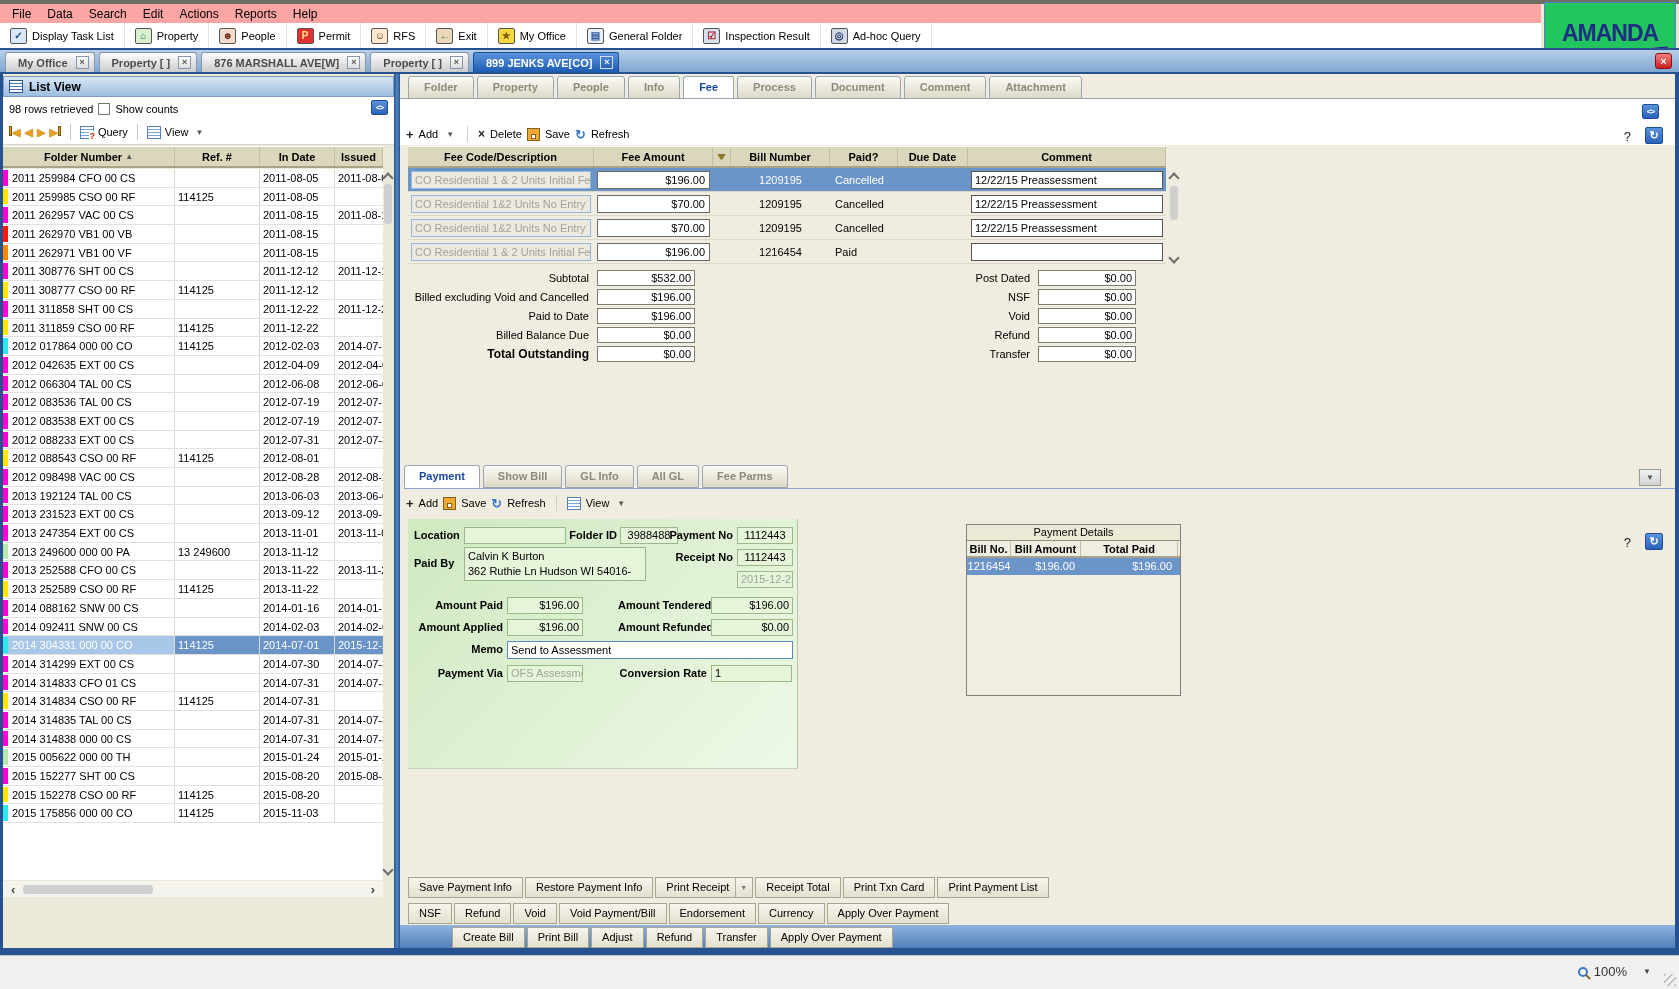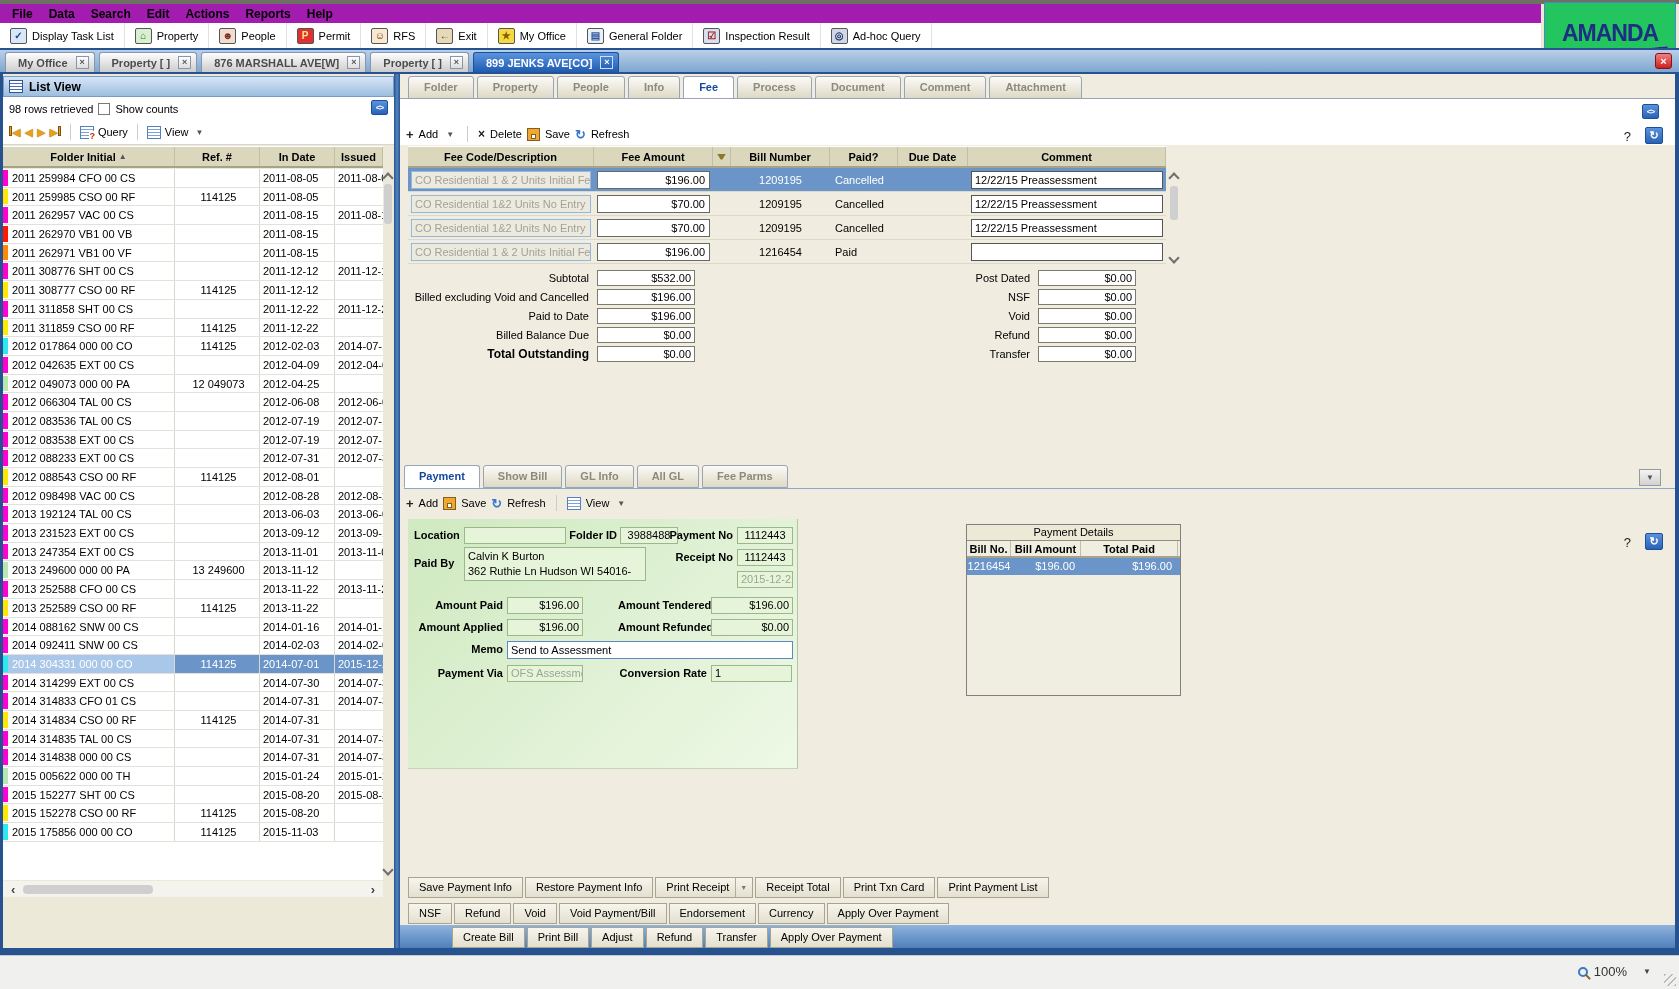--- a/index.html
+++ b/index.html
@@ -2,21 +2,21 @@
 <html><head>
 <meta charset="utf-8">
 <style>
   * { box-sizing: border-box; margin: 0; padding: 0; }
   html,body { width:1679px; height:989px; overflow:hidden; }
   body { font-family:"Liberation Sans", sans-serif; font-size:11px; color:#000; background:#ece9d8; }
   #screen { position:relative; width:1679px; height:989px; background:#ece9d8; }
 
   
   #top-edge { position:absolute; top:0; left:0; right:0; height:4px; background:#6e7064; }
-  #menubar { position:absolute; top:4px; left:0; right:138px; height:19px; background:#a21caf; display:flex; align-items:center; padding-left:4px;font-weight:bold; }
+  #menubar { position:absolute; top:4px; left:0; right:138px; height:19px; background:#fca5a5; display:flex; align-items:center; padding-left:4px; }
   .menu-item { padding:1px 8px; font-size:12px; cursor:default; }
   #toolbar { position:absolute; top:23px; left:0; right:138px; height:25px; background:#fff; display:flex; align-items:stretch; }
   .tb-item { display:flex; align-items:center; gap:5px; padding:0 10px; border-right:1px solid #e2e2e2; font-size:11px; }
   .tb-ic { display:inline-flex; width:17px; height:16px; border:1px solid #555; border-radius:2px; align-items:center; justify-content:center; font-size:10px; font-weight:bold; line-height:1; }
   #logo-box { position:absolute; top:2px; right:3px; width:132px; height:62px; background:#22c55e; border:1px solid #4a86c8; display:flex; align-items:center; justify-content:center; }
   #logo-text { font-size:23px; font-weight:bold; color:#1d2e83; letter-spacing:-1px; }
   #logo-doc { position:absolute; right:8px; bottom:3px; width:16px; height:13px; background:#cfe8c8; border:2px solid #1d2e83; transform:skewX(-12deg) rotate(-6deg); }
 
   
   #tabstrip { position:absolute; top:48px; left:0; right:0; height:26px; background:linear-gradient(#b9cfe8,#7fa7d1); border-top:2px solid #26538f; border-bottom:2px solid #26538f; display:flex; align-items:flex-end; padding-left:5px; gap:4px; }
@@ -47,21 +47,21 @@
   .mini-ic { width:14px; height:13px; border:1px solid #5580c0; background:linear-gradient(#fff 0 2px,#9cc 0); background:repeating-linear-gradient(#fff 0 2px,#7aa4d8 2px 3px); display:inline-block; position:relative; }
   .mini-ic.q::after { content:"?"; position:absolute; right:-2px; bottom:-3px; color:#d02020; font-weight:bold; font-size:9px; background:#ffe; }
   .dd-caret { color:#555; font-size:8px; padding:0 3px; }
   #lv-header { position:absolute; top:72px; left:0; width:380px; height:22px; background:#dbd7bd; border-top:1px solid #fff; border-bottom:2px solid #a6a388; display:flex; font-weight:bold; }
   #lv-header .hc { display:flex; align-items:center; justify-content:center; gap:3px; border-right:1px solid #c2bfa6; height:100%; }
   .sort-asc { font-size:8px; color:#555; }
   #lv-rows { position:absolute; top:95px; left:0; width:380px; height:711px; background:#fff; }
   .lv-row { position:relative; display:flex; height:18.7px; line-height:18.6px; border-bottom:1px solid #e2e2da; background:#fff; white-space:nowrap; }
   .lv-row .stripe { position:absolute; left:0; top:1px; bottom:1px; width:5px; }
   .lv-c1 { width:172px; padding-left:9px; border-right:1px solid #d8d8cc; overflow:hidden; }
-  .lv-c2 { width:85px; padding-left:3px; border-right:1px solid #d8d8cc; overflow:hidden;text-align:center; }
+  .lv-c2 { width:85px; padding-left:3px; border-right:1px solid #d8d8cc; overflow:hidden; }
   .lv-c3 { width:75px; padding-left:3px; border-right:1px solid #d8d8cc; overflow:hidden; }
   .lv-c4 { width:48px; padding-left:3px; overflow:hidden; }
   .lv-row.sel { background:#6b95c9; color:#fff; }
   .lv-row.sel .lv-c1 { background:#a9c7e8; }
   
   .vscroll { position:absolute; width:12px; display:flex; flex-direction:column; align-items:center; }
   .chev { width:8px; height:8px; border-left:2px solid #6e6e6e; border-top:2px solid #6e6e6e; }
   .chev.up { transform:rotate(45deg); margin:4px 0 2px; }
   .chev.dn { transform:rotate(225deg); margin:2px 0 4px; }
   .vthumb { width:8px; background:#cfcfcf; border-radius:3px; }
@@ -293,21 +293,21 @@
       <span class="tool-sep"></span>
       <span class="mini-ic q"></span>
       <span>Query</span>
       <span class="tool-sep"></span>
       <span class="mini-ic"></span>
       <span>View</span>
       <span class="dd-caret">▼</span>
     </div>
     <div id="lv-header">
       <span class="hc" style="width:172px">
-        <span>Folder Initial</span>
+        <span>Folder Number</span>
         <span class="sort-asc">▲</span>
       </span>
       <span class="hc" style="width:85px">Ref. #</span>
       <span class="hc" style="width:75px">In Date</span>
       <span class="hc" style="width:48px">Issued</span>
     </div>
     <div id="lv-rows">
 
         <div class="lv-row">
           <span class="stripe" style="background: rgb(255, 0, 208);"></span>
@@ -390,27 +390,20 @@
         </div>
 
         <div class="lv-row">
           <span class="stripe" style="background: rgb(255, 0, 208);"></span>
           <span class="lv-c1">2012 042635 EXT 00 CS</span>
           <span class="lv-c2"></span>
           <span class="lv-c3">2012-04-09</span>
           <span class="lv-c4">2012-04-0</span>
         </div>
 
-        <div class="lv-row">
-          <span class="stripe" style="background: rgb(184, 232, 176);"></span>
-          <span class="lv-c1">2012 049073 000 00 PA</span>
-          <span class="lv-c2">12 049073</span>
-          <span class="lv-c3">2012-04-25</span>
-          <span class="lv-c4"></span>
-        </div>
 
         <div class="lv-row">
           <span class="stripe" style="background: rgb(255, 0, 208);"></span>
           <span class="lv-c1">2012 066304 TAL 00 CS</span>
           <span class="lv-c2"></span>
           <span class="lv-c3">2012-06-08</span>
           <span class="lv-c4">2012-06-0</span>
         </div>
 
         <div class="lv-row">

